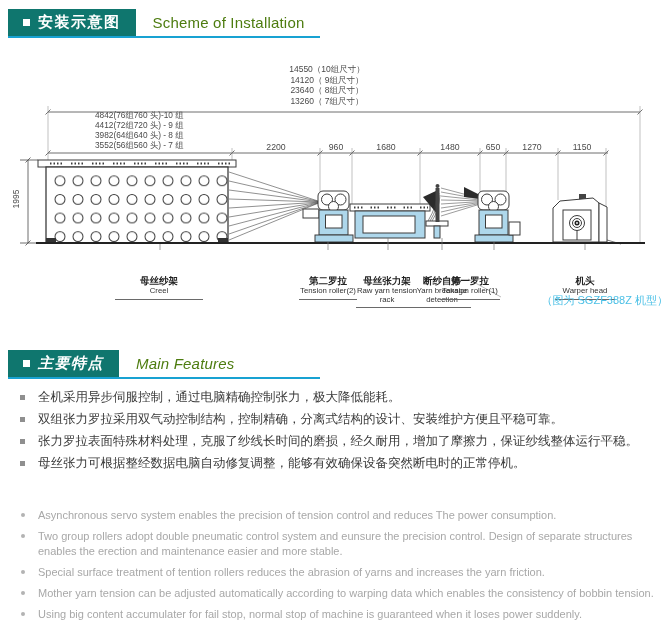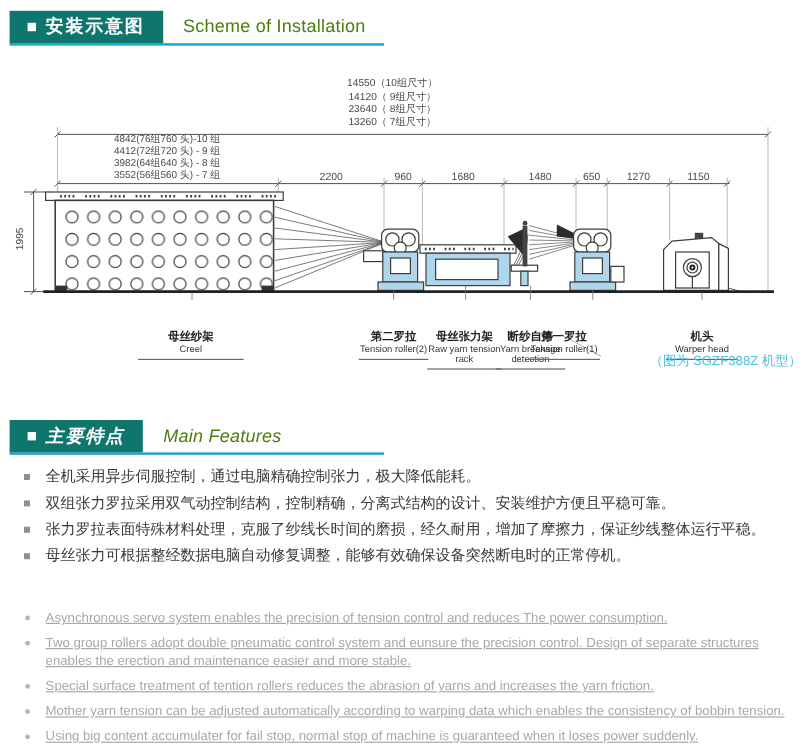--- a/index.html
+++ b/index.html
@@ -24,21 +24,21 @@
   .mlabel{position:absolute;top:248px;text-align:center;border-bottom:1px solid #6a6a6a;padding-bottom:3px;margin-top:27px;}
   .mlabel .zh{font-size:9.5px;font-weight:600;color:#222;line-height:11px;white-space:nowrap;}
   .mlabel .en{font-size:7.8px;color:#333;line-height:8.6px;margin-top:1px;}
   #caption{position:absolute;top:293px;left:488px;width:180px;text-align:right;color:#4CC0E6;font-size:11px;white-space:nowrap;}
   
   .feat-list{position:absolute;left:20px;width:640px;}
   #features-zh{top:391px;}
   #features-en{top:508px;width:636px;}
   .feat-item{display:flex;align-items:flex-start;justify-content:space-between;}
   #features-zh .feat-item{margin-bottom:9px;font-size:12.5px;color:#3a3a3a;line-height:13px;}
-  #features-en .feat-item{margin-bottom:6px;font-size:11px;color:#a8a8a8;line-height:15px;text-decoration:underline;}
+  #features-en .feat-item{margin-bottom:6px;font-size:11px;color:#a8a8a8;line-height:15px;}
   .sq-bullet{width:5px;height:5px;background:#8f8f8f;flex:none;margin:4px 13px 0 0;}
   .dot-bullet{width:4px;height:4px;border-radius:50%;background:#b3b3b3;flex:none;margin:5px 13px 0 1px;}
   svg{position:absolute;top:0;left:0;}
   .ft{flex:1;}
 </style>
 </head>
 <body>
 
 <div class="sec-header" id="header-install">
   <div class="sec-badge">

